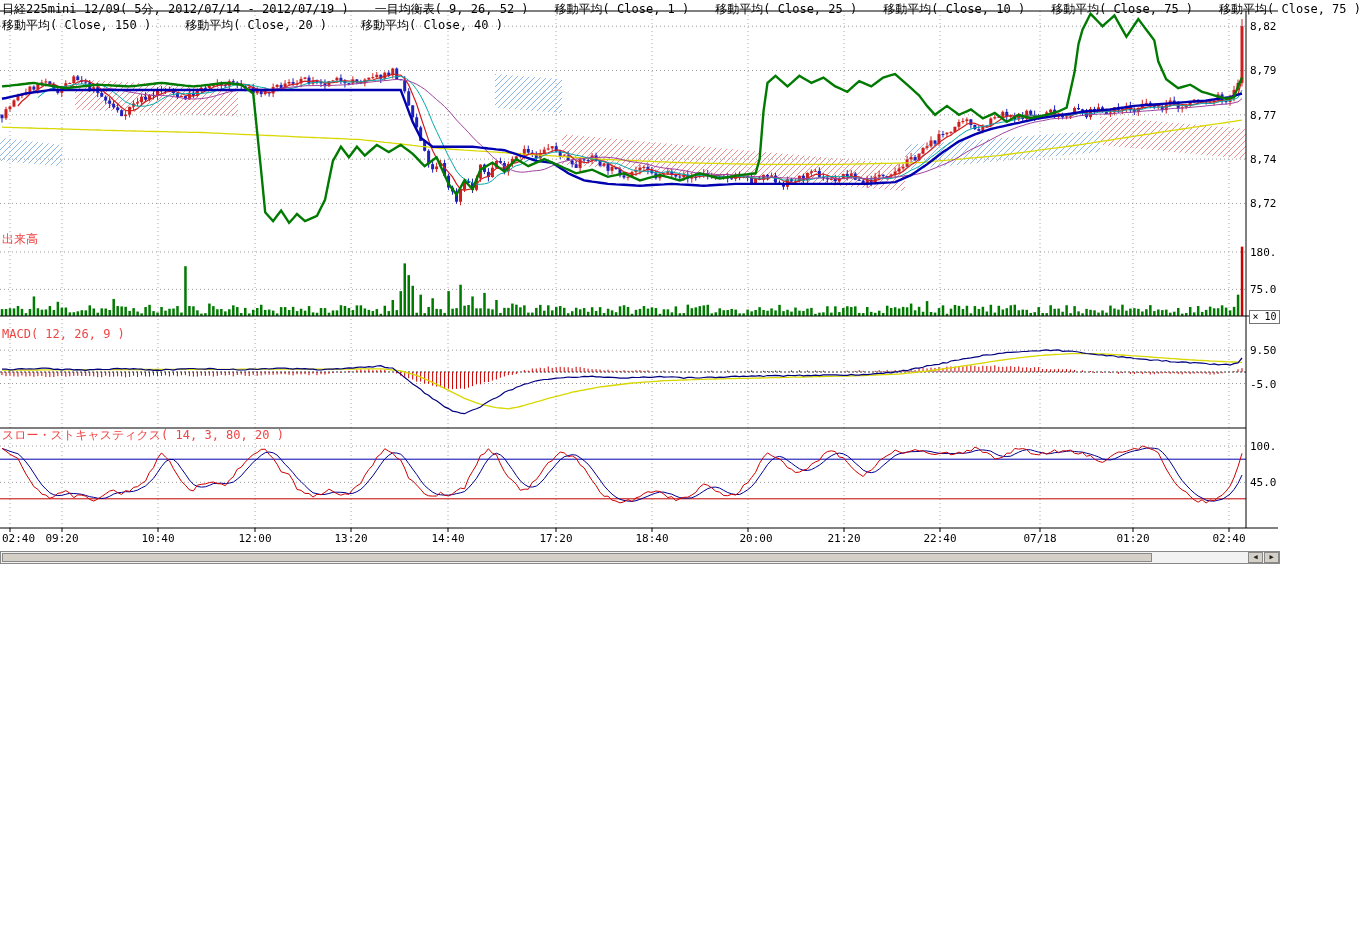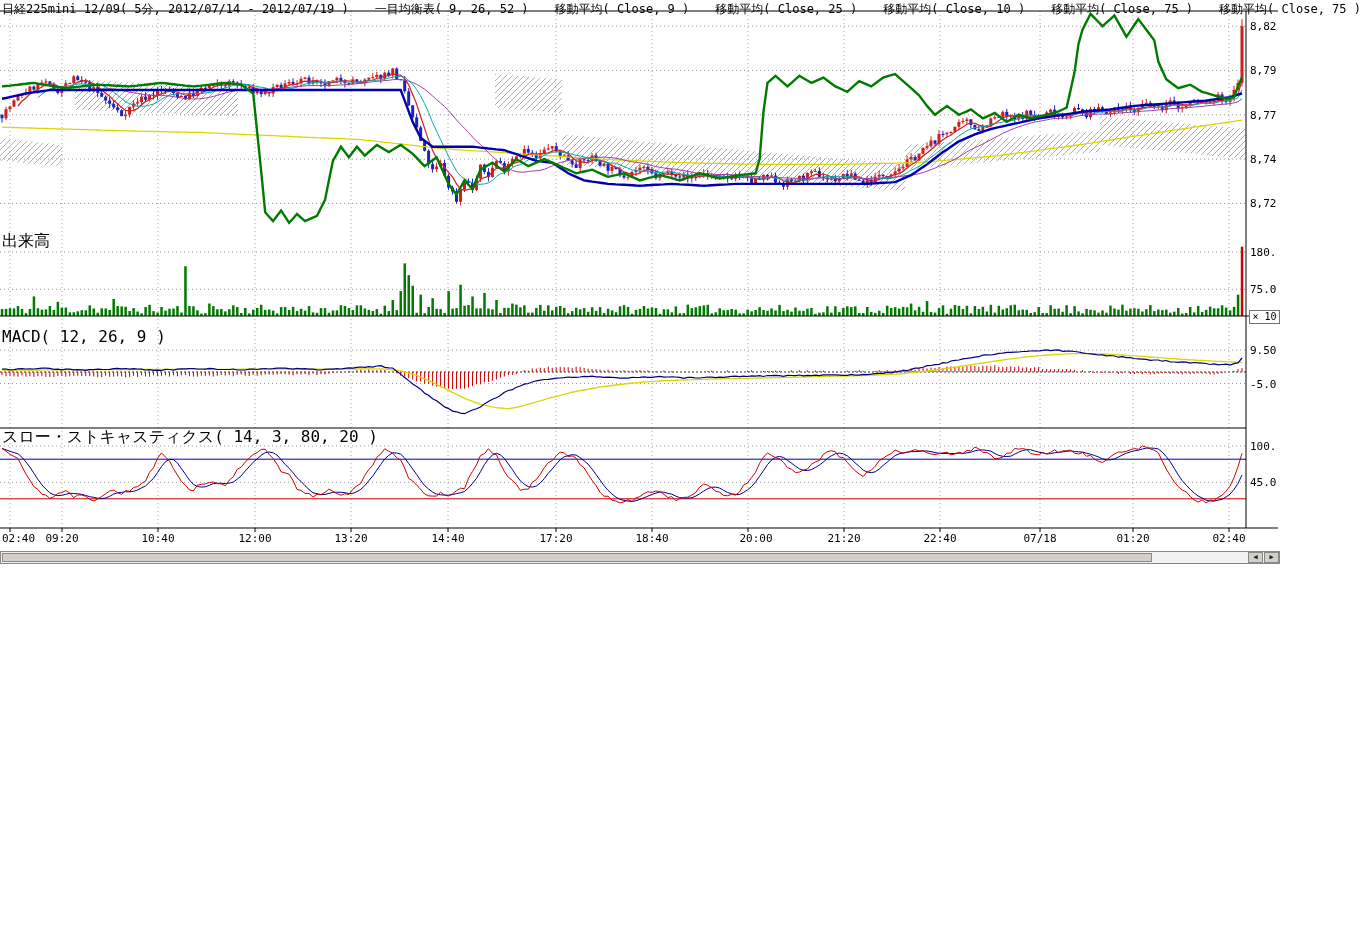--- a/index.html
+++ b/index.html
@@ -4,21 +4,21 @@
 <style>
   html,body{margin:0;padding:0;background:#fff;}
   .screen{position:relative;width:1366px;height:934px;background:#fff;overflow:hidden;
           font-family:"DejaVu Sans Mono","DejaVu Sans",monospace;color:#000;}
   .chart-app{position:absolute;left:0;top:0;width:1290px;height:575px;}
   #plot{position:absolute;left:0;top:0;}
   .hdr{position:absolute;left:2px;display:flex;gap:26px;font-size:12px;color:#000;white-space:pre;}
   .hdr1{top:1px;}
   .hdr2{top:17px;gap:34px;}
   .hdr span{white-space:pre;}
-  .pane-label{position:absolute;left:2px;font-size:16px;color:#000000;background:transparent;}
+  .pane-label{position:absolute;left:2px;font-size:12px;color:#ef4444;background:transparent;}
   .axis-label{position:absolute;left:1250px;font-size:11px;color:#000;white-space:pre;}
   .time-label{position:absolute;top:532px;font-size:11px;color:#000;white-space:pre;}
   .mult-box{position:absolute;left:1249px;top:310px;width:29px;height:12px;border:1px solid #737373;
             background:#fff;font-size:10px;line-height:12px;text-align:center;}
   .scrollbar{position:absolute;left:0;top:551px;width:1280px;height:13px;border:1px solid #888;
              background:#f2f2f2;box-sizing:border-box;}
   .sb-thumb{position:absolute;left:1px;top:1px;width:1150px;height:9px;background:#d4d0c8;
             border:1px solid #888;box-sizing:border-box;}
   .sb-btn{position:absolute;top:0;width:15px;height:11px;background:#d4d0c8;border:1px solid #888;
           box-sizing:border-box;font-size:7px;line-height:9px;text-align:center;color:#222;cursor:default;}
@@ -1316,21 +1316,22 @@
           <line x1="652" y1="528" x2="652" y2="532" stroke="#000" stroke-width="1"></line>
           <line x1="748" y1="528" x2="748" y2="532" stroke="#000" stroke-width="1"></line>
           <line x1="844" y1="528" x2="844" y2="532" stroke="#000" stroke-width="1"></line>
           <line x1="940" y1="528" x2="940" y2="532" stroke="#000" stroke-width="1"></line>
           <line x1="1040" y1="528" x2="1040" y2="532" stroke="#000" stroke-width="1"></line>
           <line x1="1133" y1="528" x2="1133" y2="532" stroke="#000" stroke-width="1"></line>
           <line x1="1229" y1="528" x2="1229" y2="532" stroke="#000" stroke-width="1"></line>
         </g>
       </svg>
 
-    <div class="hdr hdr1"><span>日経225mini 12/09( 5分, 2012/07/14 - 2012/07/19 )</span><span>一目均衡表( 9, 26, 52 )</span><span>移動平均( Close, 9 )</span><span>移動平均( Close, 25 )</span><span>移動平均( Close, 10 )</span><span>移動平均( Close, 75 )</span><span>移動平均( Close, 75 )</span></div>
+    <div class="hdr hdr1"><span>日経225mini 12/09( 5分, 2012/07/14 - 2012/07/19 )</span><span>一目均衡表( 9, 26, 52 )</span><span>移動平均( Close, 1 )</span><span>移動平均( Close, 25 )</span><span>移動平均( Close, 10 )</span><span>移動平均( Close, 75 )</span><span>移動平均( Close, 75 )</span></div>
+    <div class="hdr hdr2"><span>移動平均( Close, 150 )</span><span>移動平均( Close, 20 )</span><span>移動平均( Close, 40 )</span></div>
 
     <div class="pane-label" style="top:231px">出来高</div>
     <div class="pane-label" style="top:327px">MACD( 12, 26, 9 )</div>
     <div class="pane-label" style="top:427px">スロー・ストキャスティクス( 14, 3, 80, 20 )</div>
 
     <div class="mult-box">× 10</div>
 
     <div class="scrollbar">
       <div class="sb-thumb"></div>
     </div>

